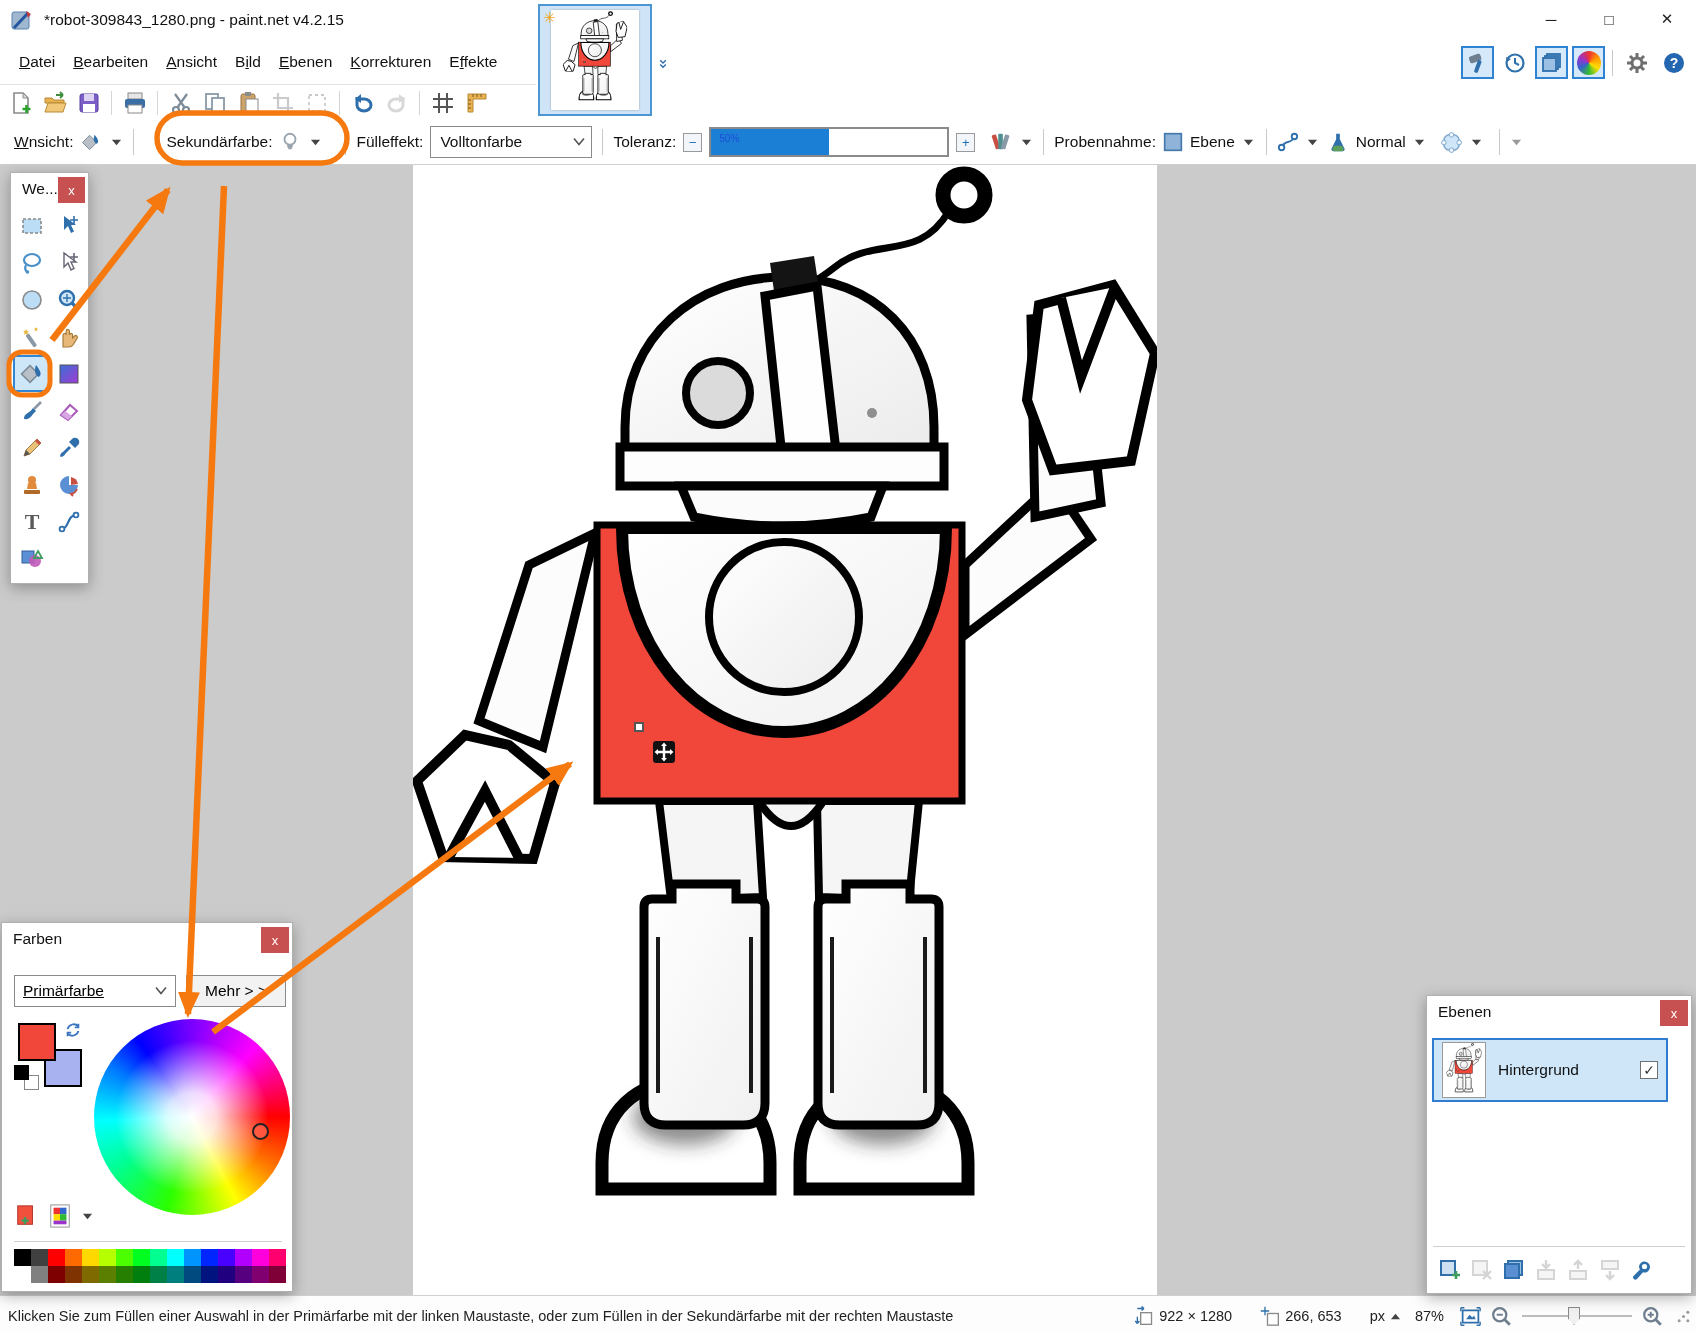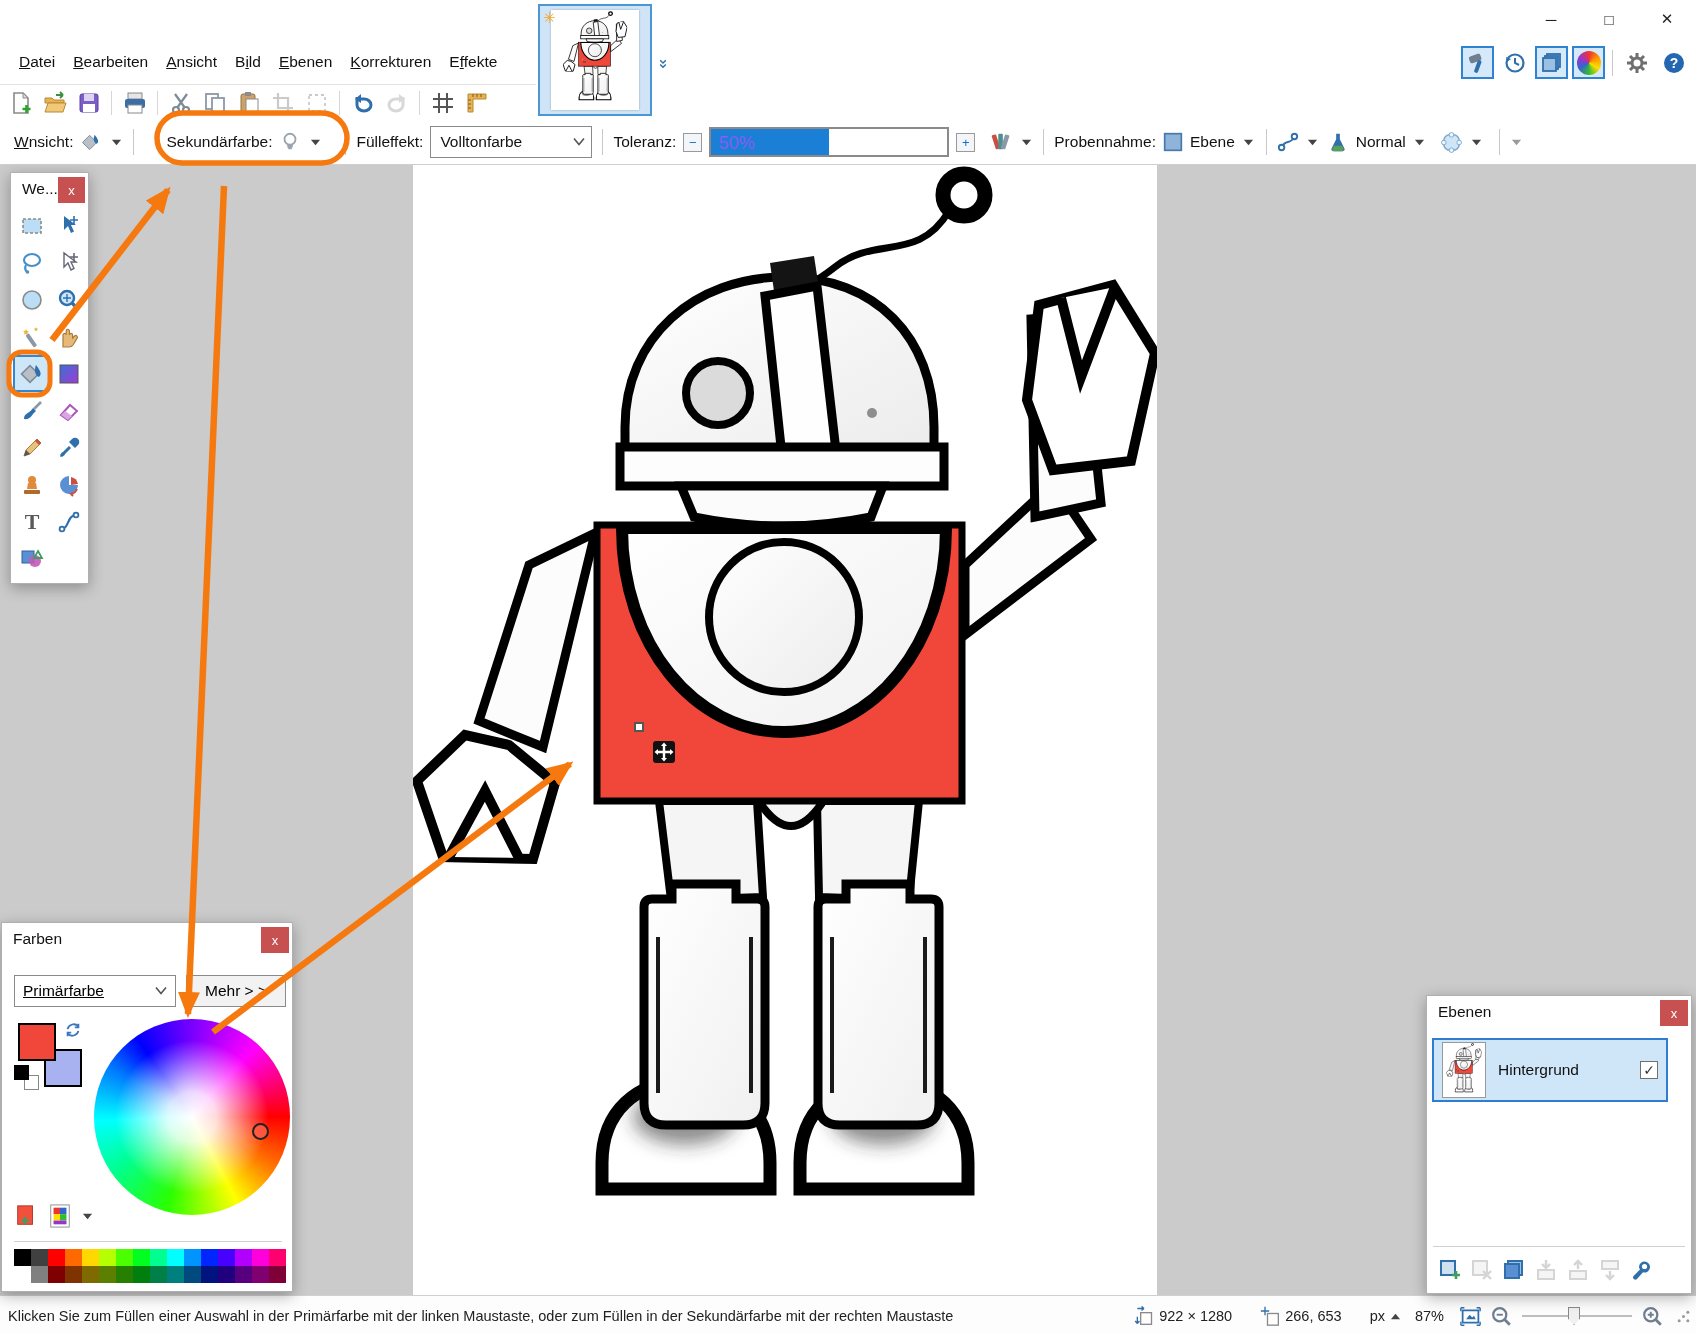--- a/index.html
+++ b/index.html
@@ -38,21 +38,21 @@
   .vsep { width:1px; height:24px; background:#d6d6d6; margin:0 3px; }
 
   
   .optionsbar { position:absolute; left:0; top:120px; width:1696px; height:45px; display:flex; align-items:center; padding-left:14px; gap:7px; font-size:15.5px; color:#111; border-bottom:1px solid #cfcfcf; background:#fff; }
   .optionsbar .lbl u { text-decoration:underline; }
   .ddchev { display:inline-flex; width:14px; justify-content:center; }
   .combo { height:32px; border:1px solid #8a8a8a; background:#fff; display:flex; align-items:center; padding:0 6px 0 9px; font-size:15.5px; gap:10px; }
   .spinbtn { width:19px; height:19px; border:1px solid #9a9a9a; background:#f2f6fb; color:#1b6fb8; display:flex; align-items:center; justify-content:center; font-size:13px; }
   .tolerance { position:relative; width:240px; height:30px; border:2px solid #8a8a8a; background:#fff; }
   .tolerance .fill { position:absolute; left:0; top:0; bottom:0; width:50%; background:#1b7fd6; }
-  .tolerance .val { position:absolute; left:8px; top:4px; color:#8b5cf6; font-size:18px; }
+  .tolerance .val { position:absolute; left:8px; top:4px; color:#1d4ed8; font-size:10px; }
 
   
   .workspace { position:absolute; left:0; top:165px; width:1696px; height:1130px; background:#cbcbcb; }
   .canvas { position:absolute; left:413px; top:0; width:744px; height:1130px; background:#fff; }
 
   
   .fwin { position:absolute; background:#fff; border:1px solid #b0b0b0; box-shadow:0 4px 14px rgba(0,0,0,.3); z-index:20; }
   .fwin .fhead { height:32px; display:flex; align-items:center; padding-left:11px; font-size:15.5px; color:#111; }
   .fwin .fclose { margin-left:auto; width:28px; height:26px; background:#c75050; color:#fff; font-size:13px; display:flex; align-items:center; justify-content:center; margin-right:3px; margin-top:2px; }
 
@@ -158,20 +158,30 @@
         <rect width="22" height="22" rx="3" fill="#111"></rect>
         <path d="M11 4 V18 M4 11 H18" stroke="#fff" stroke-width="2.4"></path>
         <path d="M11 1.5 L8 5 H14 Z M11 20.5 L8 17 H14 Z M1.5 11 L5 8 V14 Z M20.5 11 L17 8 V14 Z" fill="#fff"></path>
       </g>
     </symbol>
   </defs>
 </svg>
 
 <div class="app">
 
+  <div class="titlebar">
+    <span class="appicon">
+        <svg viewBox="0 0 24 24" width="24" height="24">
+          <rect x="2" y="4" width="17" height="17" rx="2" fill="#9fb7cf" stroke="#5b84b1"></rect>
+          <path d="M4 20 L18 5" stroke="#2456a0" stroke-width="3"></path>
+          <path d="M16 3 l5 3 -3 4 z" fill="#c23b3b"></path>
+        </svg>
+      </span>
+    <span class="title">*robot-309843_1280.png - paint.net v4.2.15</span>
+  </div>
   <div class="winbtns">
     <div class="winbtn">─</div>
     <div class="winbtn">□</div>
     <div class="winbtn">✕</div>
   </div>
 
   <div class="menurow" id="menurow">
       <span class="menu-item"><u>D</u>atei</span>
       <span class="menu-item"><u>B</u>earbeiten</span>
       <span class="menu-item"><u>A</u>nsicht</span>

